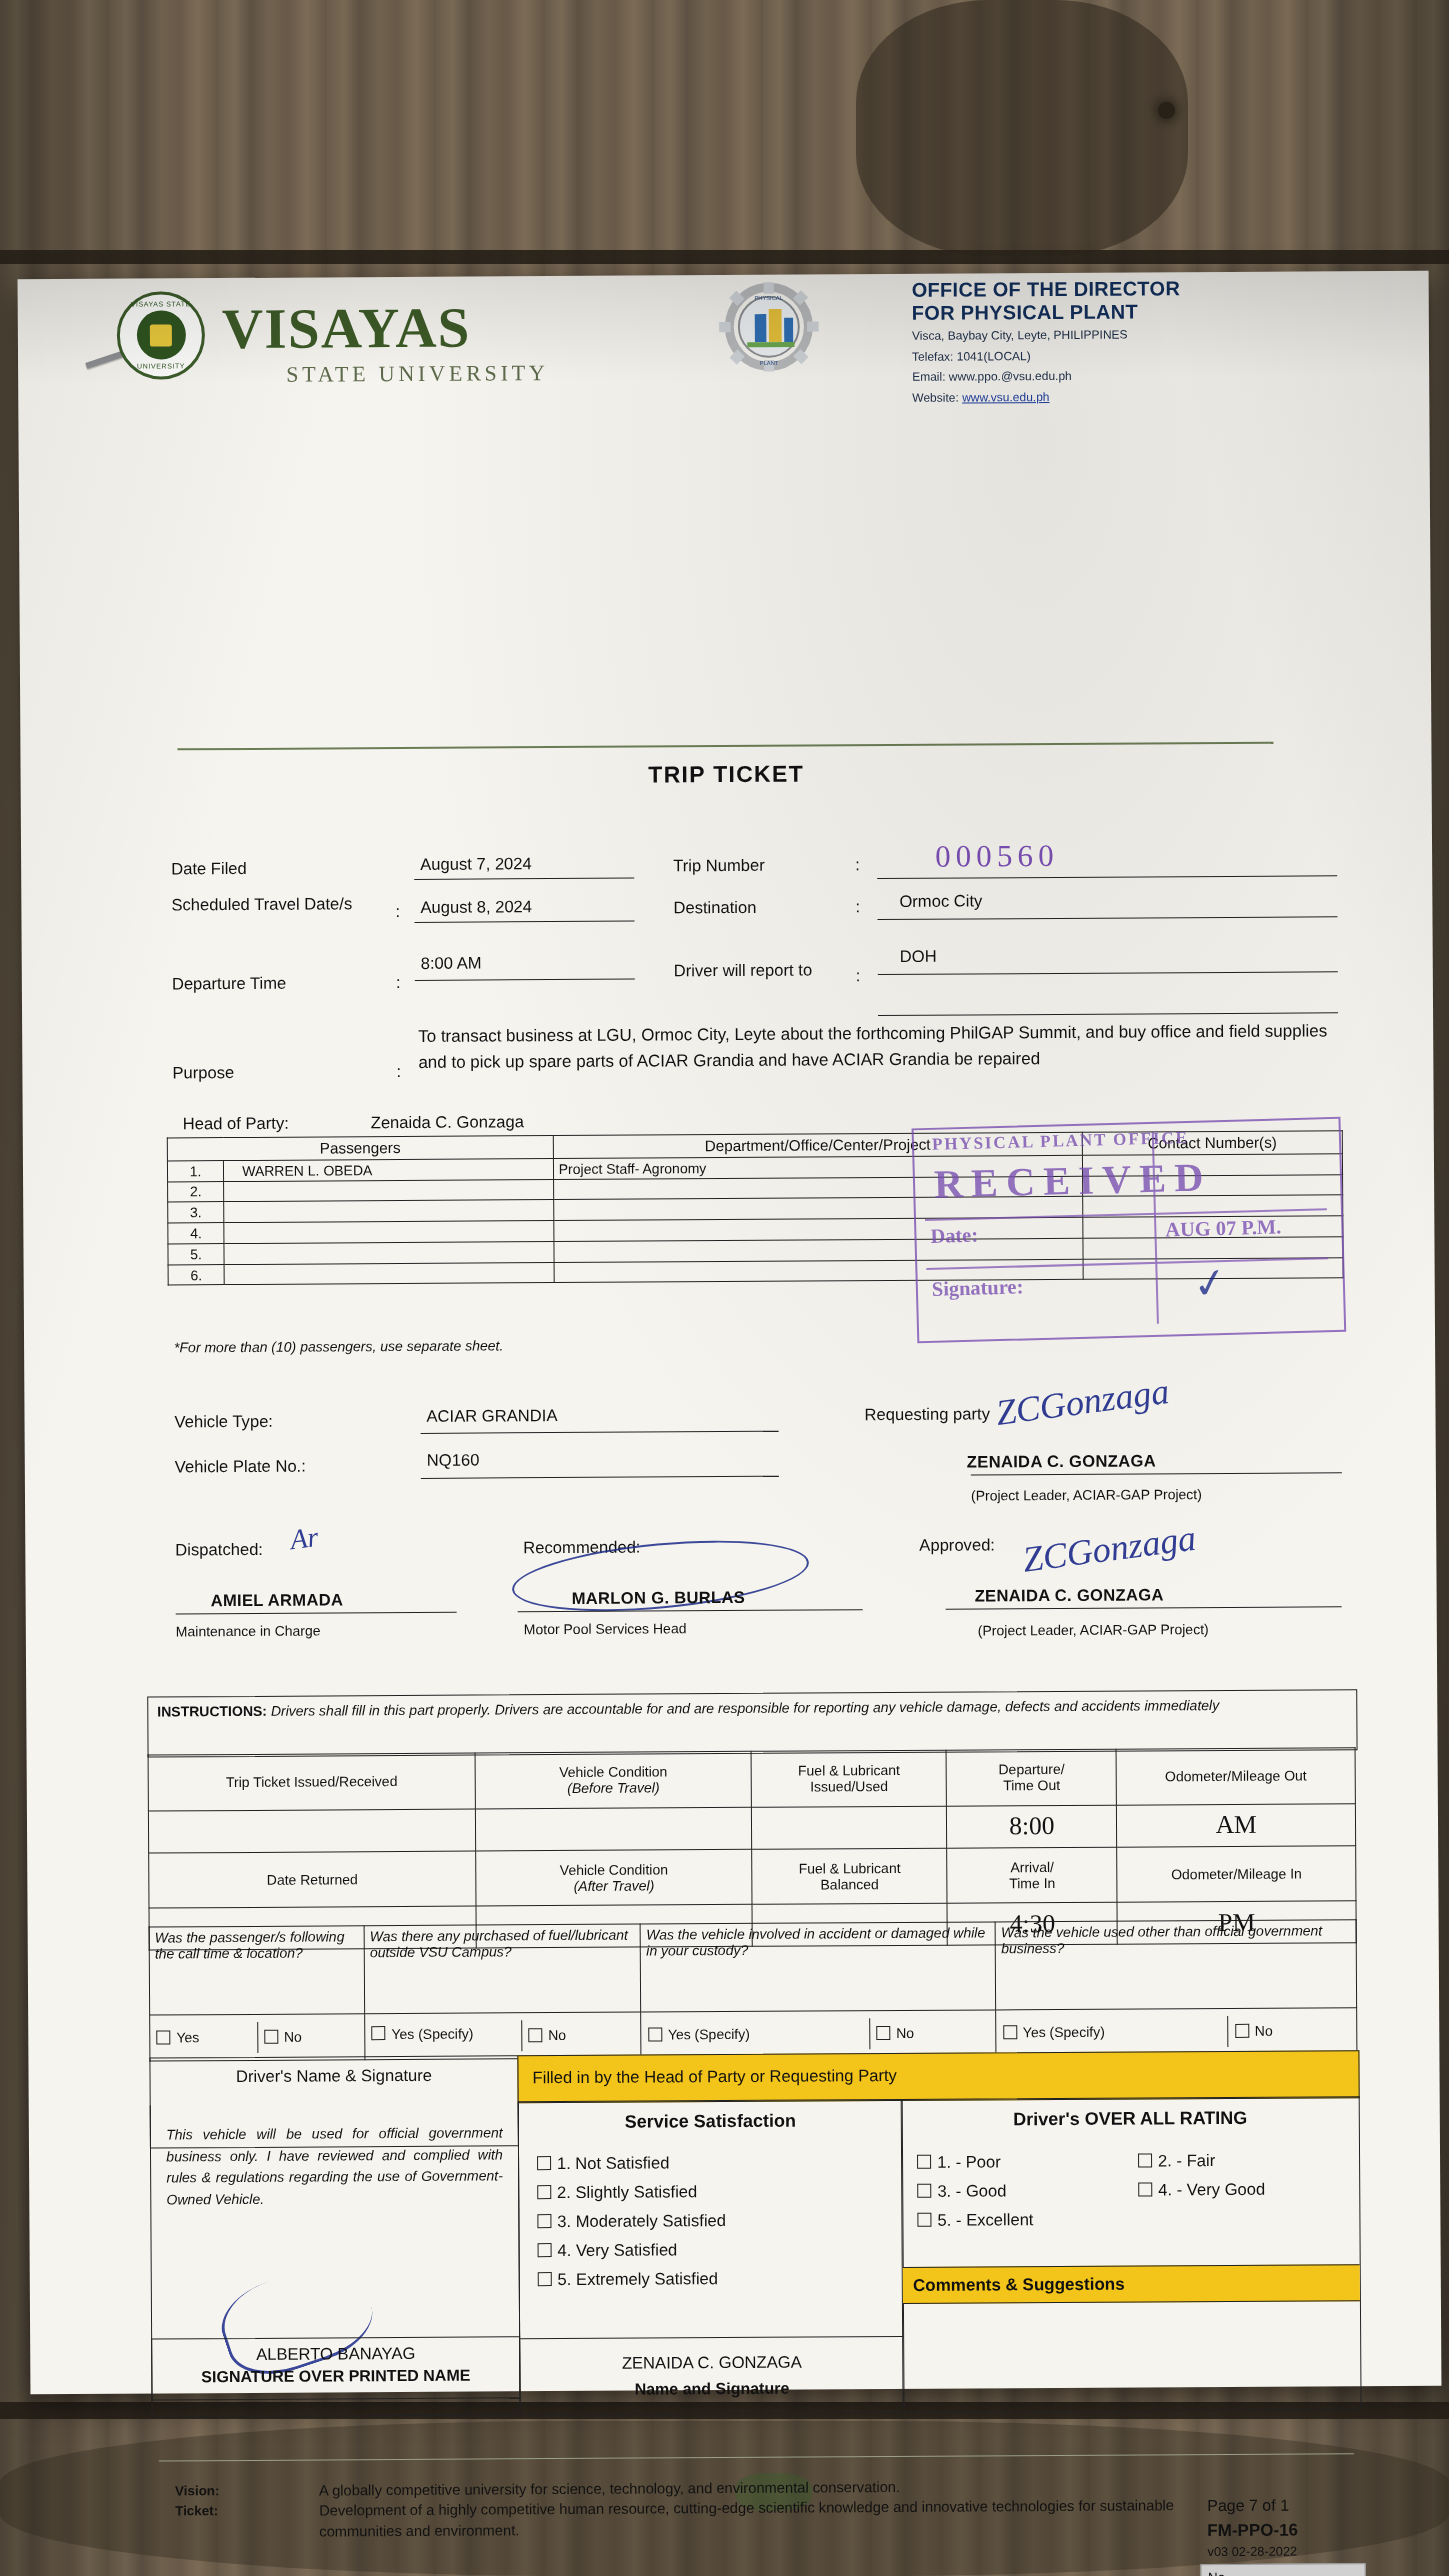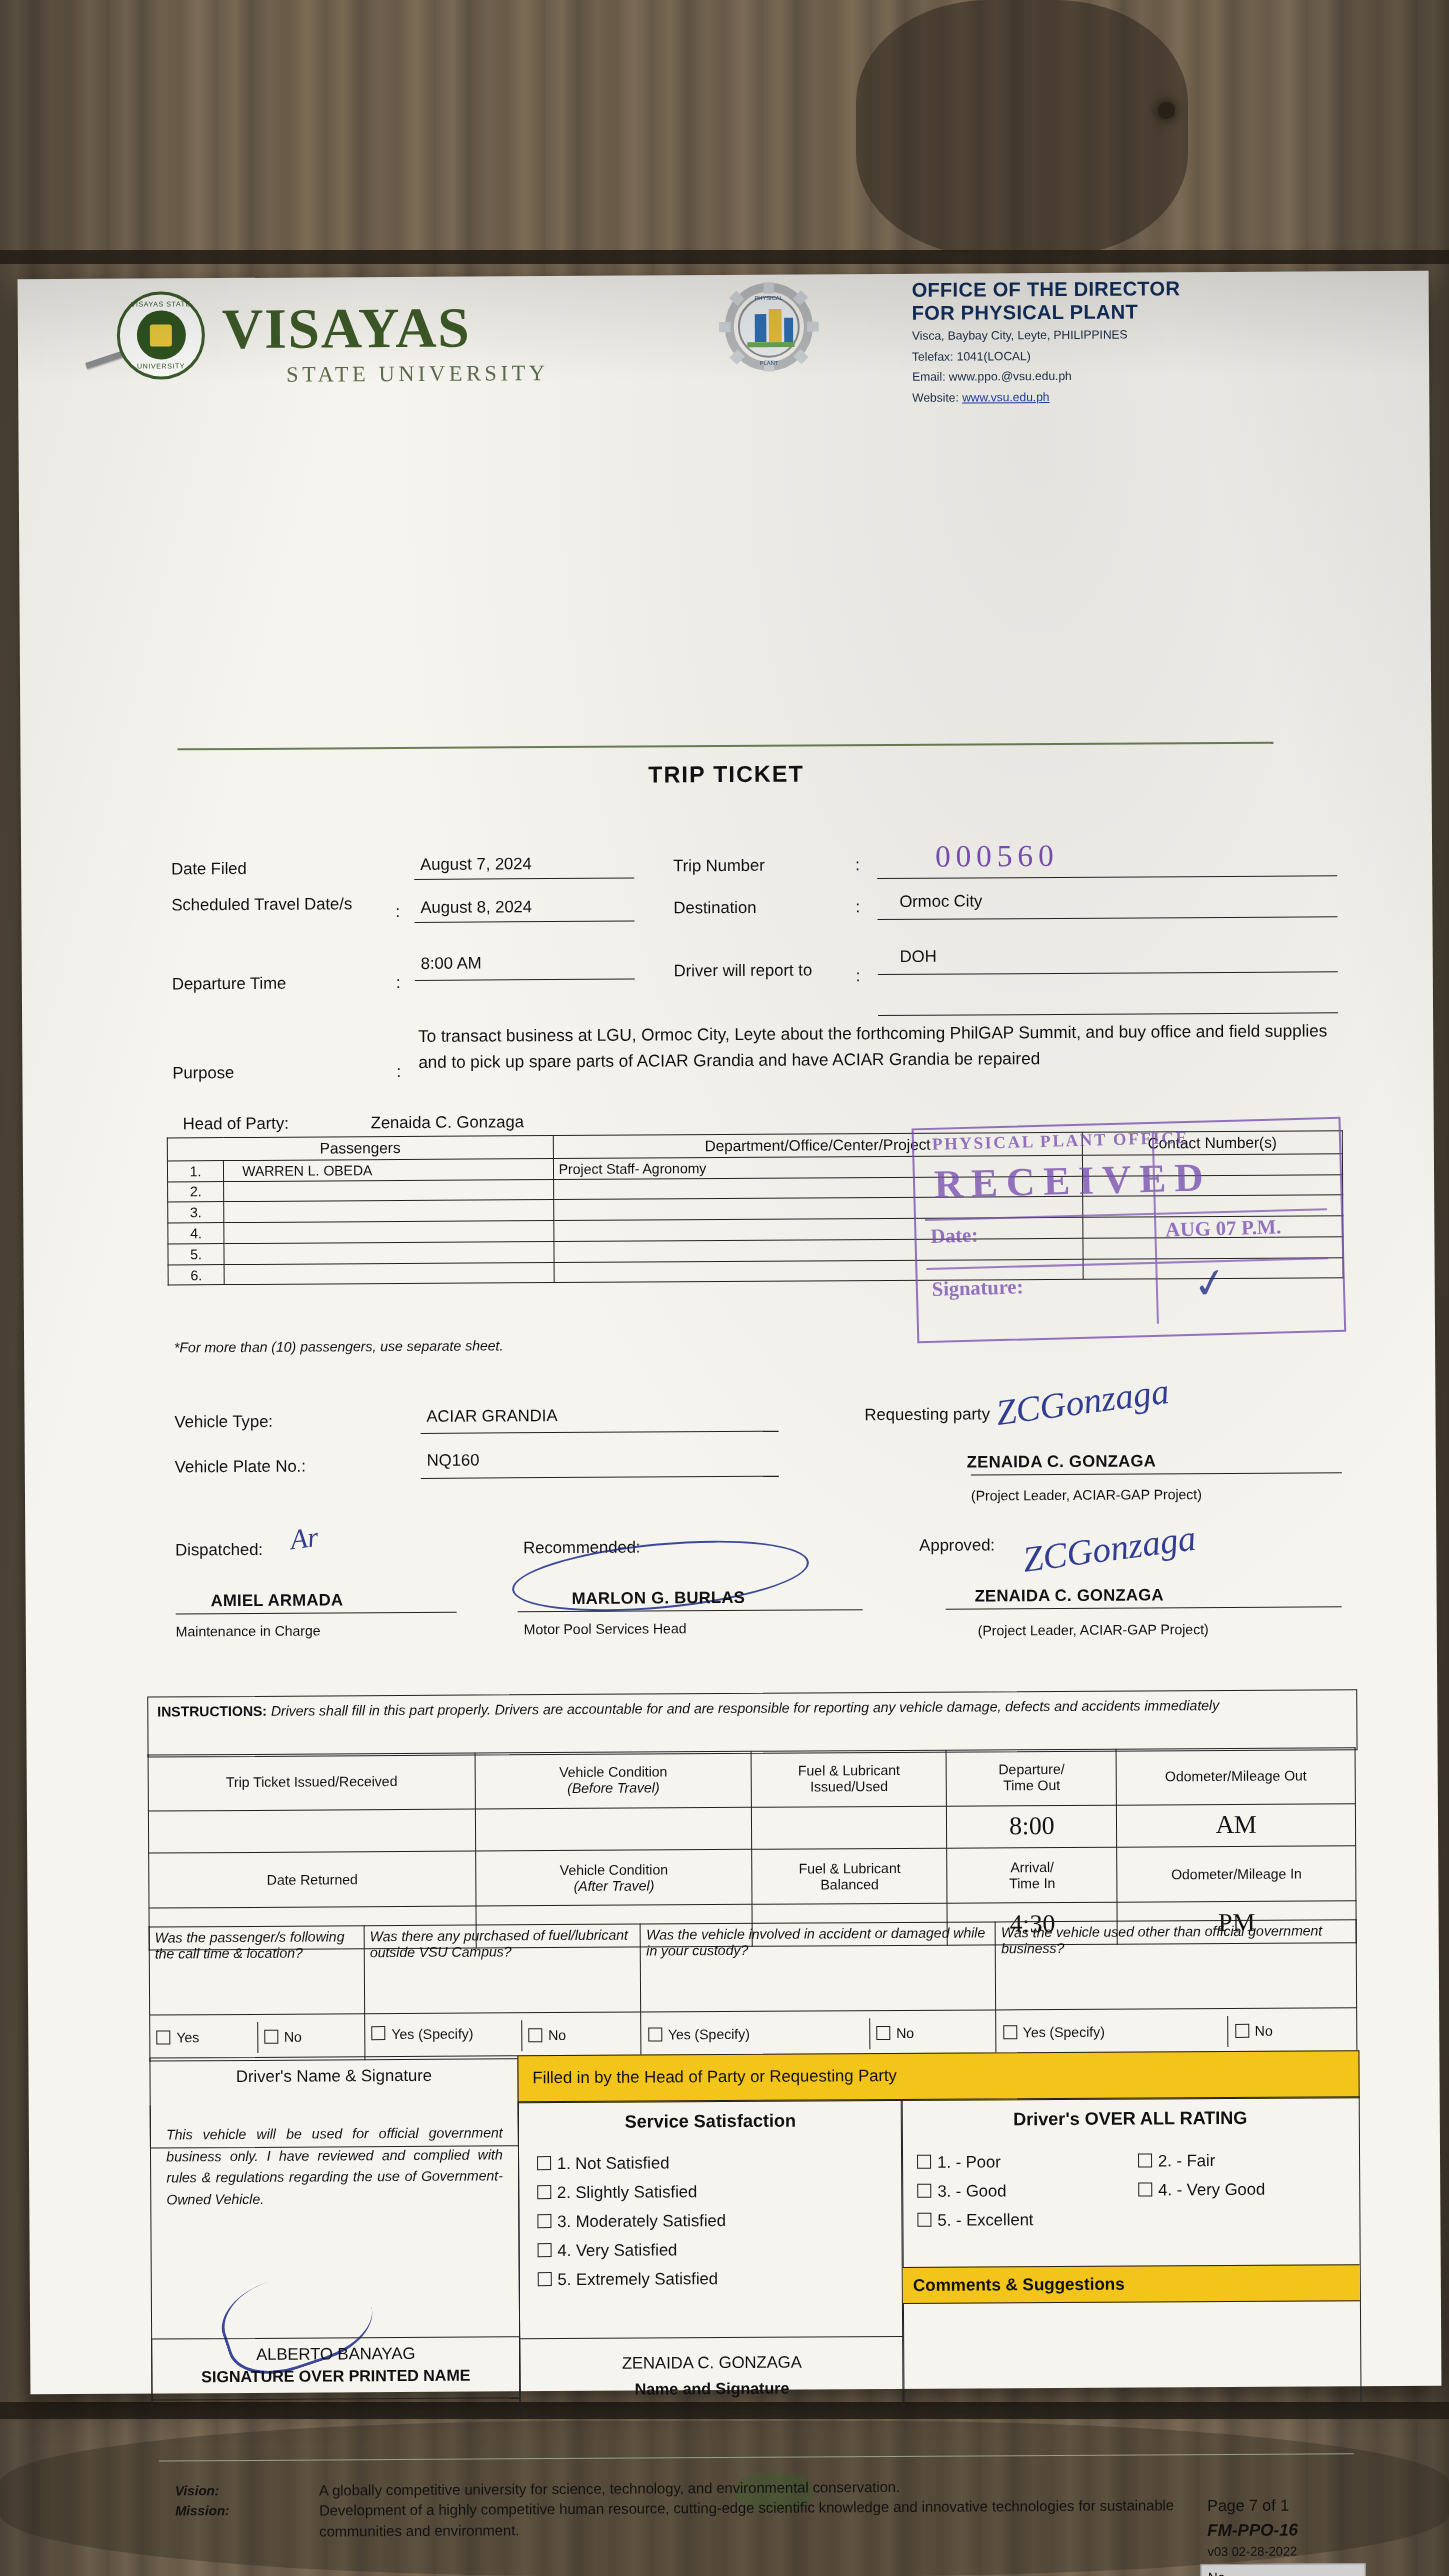--- a/index.html
+++ b/index.html
@@ -133,21 +133,21 @@
   .ital{font-style:italic;}
 
   .chk{display:inline-block;width:12px;height:12px;border:1.3px solid #222;margin-right:5.8px;vertical-align:-1.3px;}
 
   .yellow{background:#f3c41a;}
 
   .hand{font-family:"Liberation Serif", serif;color:#111;font-size:25.6px;}
 
   
   .foot{position:absolute;font-size:13.4px;color:#111;}
-  .foot-b{font-weight:bold;font-style:italic;}
+  .foot-b{font-weight:bold;}
 
   .no-box{position:absolute;background:#cfd0cf;border:0.6px solid #9a9a9a;}
 </style>
 </head>
 <body>
 
 <div class="wood"></div>
 <div class="wood-seam" style="top:250px"></div>
 <div class="wood-seam" style="top:2402px;height:16.6px"></div>
 <div class="wood-knot" style="left:1158px;top:102px"></div>
@@ -481,21 +481,21 @@
       </div>
     </div>
     <div class="yellow" style="position:absolute;left:0;top:167px;width:100%;height:35px;border-top:1.3px solid #222;border-bottom:1.3px solid #222;">
       <div class="itxt" style="padding:7.7px 0 0 10.2px;font-weight:bold;font-size:17px">Comments &amp; Suggestions</div>
     </div>
     <div style="position:absolute;left:0;top:202px;width:100%;height:109px"></div>
   </div>
 
   <div class="rule" style="left:128px;top:2182px;width:1195px;height:1.3px;background:#9aa089"></div>
   <div class="foot foot-b" style="left:144px;top:2205px">Vision:</div>
-  <div class="foot foot-b" style="left:144px;top:2225px">Mission:</div>
+  <div class="foot foot-b" style="left:144px;top:2225px">Ticket:</div>
   <div class="foot" style="left:288px;top:2203px;width:856px;line-height:1.45;font-size:14.7px">A globally competitive university for science, technology, and environmental conservation.</div>
   <div class="foot" style="left:288px;top:2223px;width:856px;line-height:1.45;font-size:14.7px">Development of a highly competitive human resource, cutting-edge scientific knowledge and innovative technologies for sustainable communities and environment.</div>
 
   <div class="foot" style="left:1176px;top:2225px;font-size:16px">Page 7 of 1</div>
   <div class="foot foot-b" style="left:1176px;top:2249px;font-size:17px">FM-PPO-16</div>
   <div class="foot" style="left:1176px;top:2272px;font-size:12.8px">v03 02-28-2022</div>
   <div class="no-box" style="left:1169px;top:2292px;width:163px;height:27px">
     <div class="foot" style="left:6.4px;top:5.1px;position:relative;font-size:13.4px">No.</div>
   </div>
 

